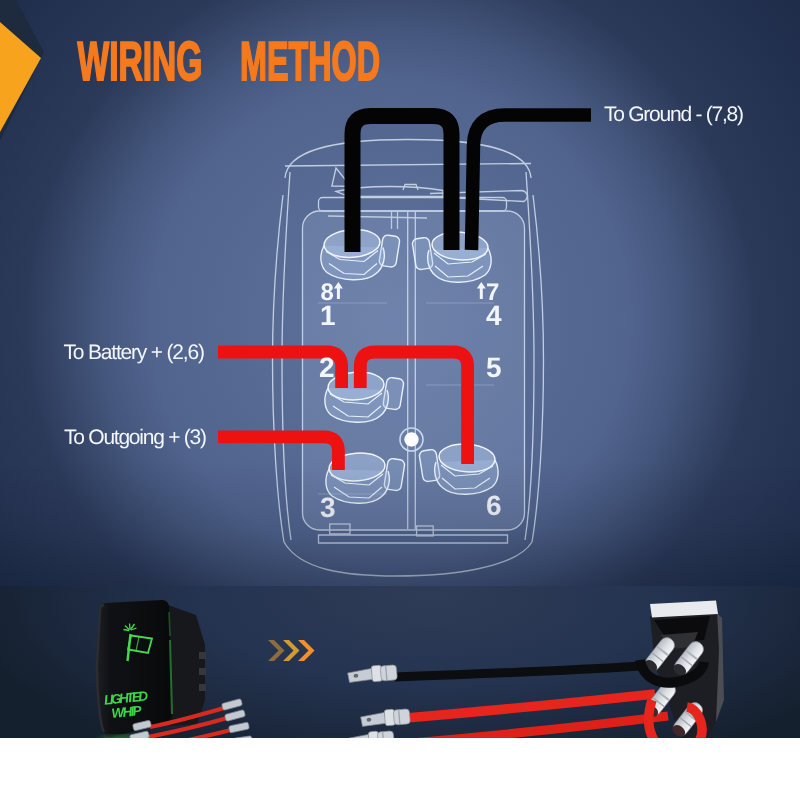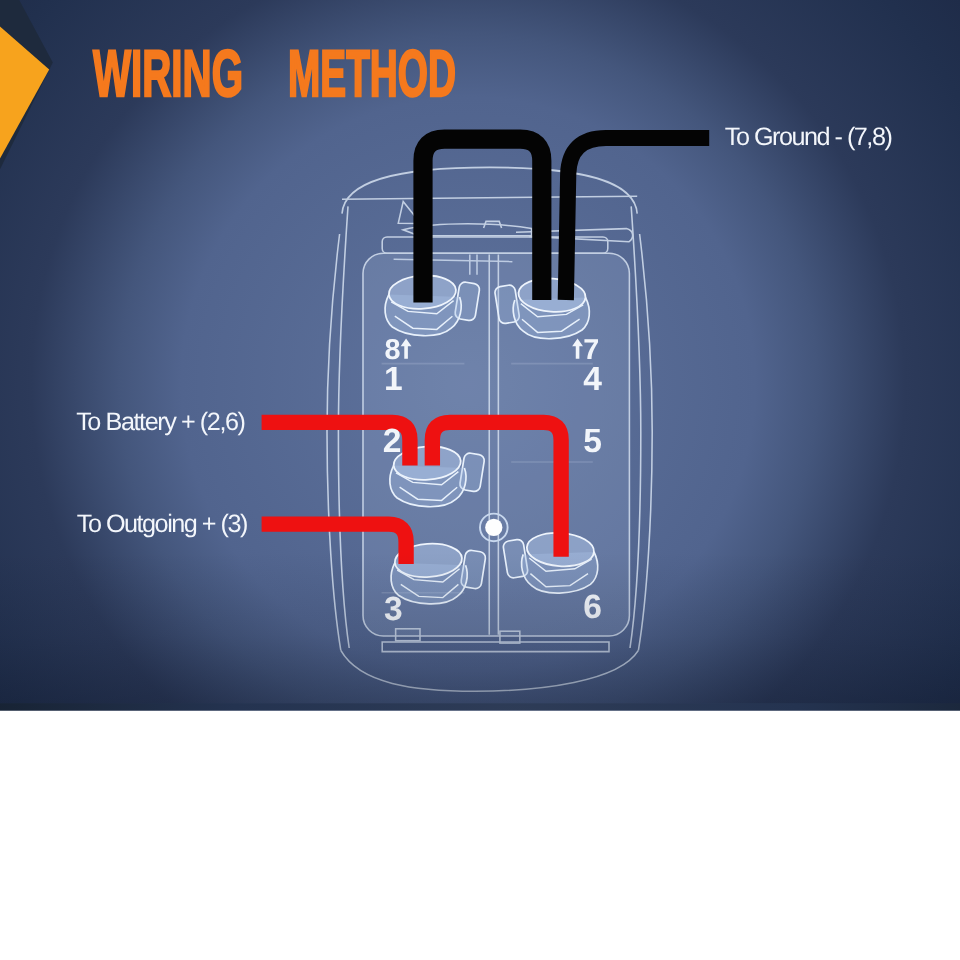--- a/index.html
+++ b/index.html
@@ -1,16 +1,16 @@
 <!DOCTYPE html>
 <html><head>
 <meta charset="utf-8">
 <style>
   html,body{margin:0;padding:0;}
-  #stage{position:relative;width:800px;height:592px;overflow:hidden;font-family:"Liberation Sans",sans-serif;}
+  #stage{position:relative;width:800px;height:738px;overflow:hidden;font-family:"Liberation Sans",sans-serif;}
   svg{text-rendering:geometricPrecision;-webkit-font-smoothing:antialiased;}
 </style>
 </head>
 <body>
 <div id="stage">
 <svg width="800" height="800" viewBox="0 0 800 800" xmlns="http://www.w3.org/2000/svg">
 <defs>
   <radialGradient id="bg" cx="390" cy="320" r="520" gradientUnits="userSpaceOnUse">
     <stop offset="0" stop-color="#5f739d"></stop>
     <stop offset="0.46" stop-color="#51648e"></stop>

